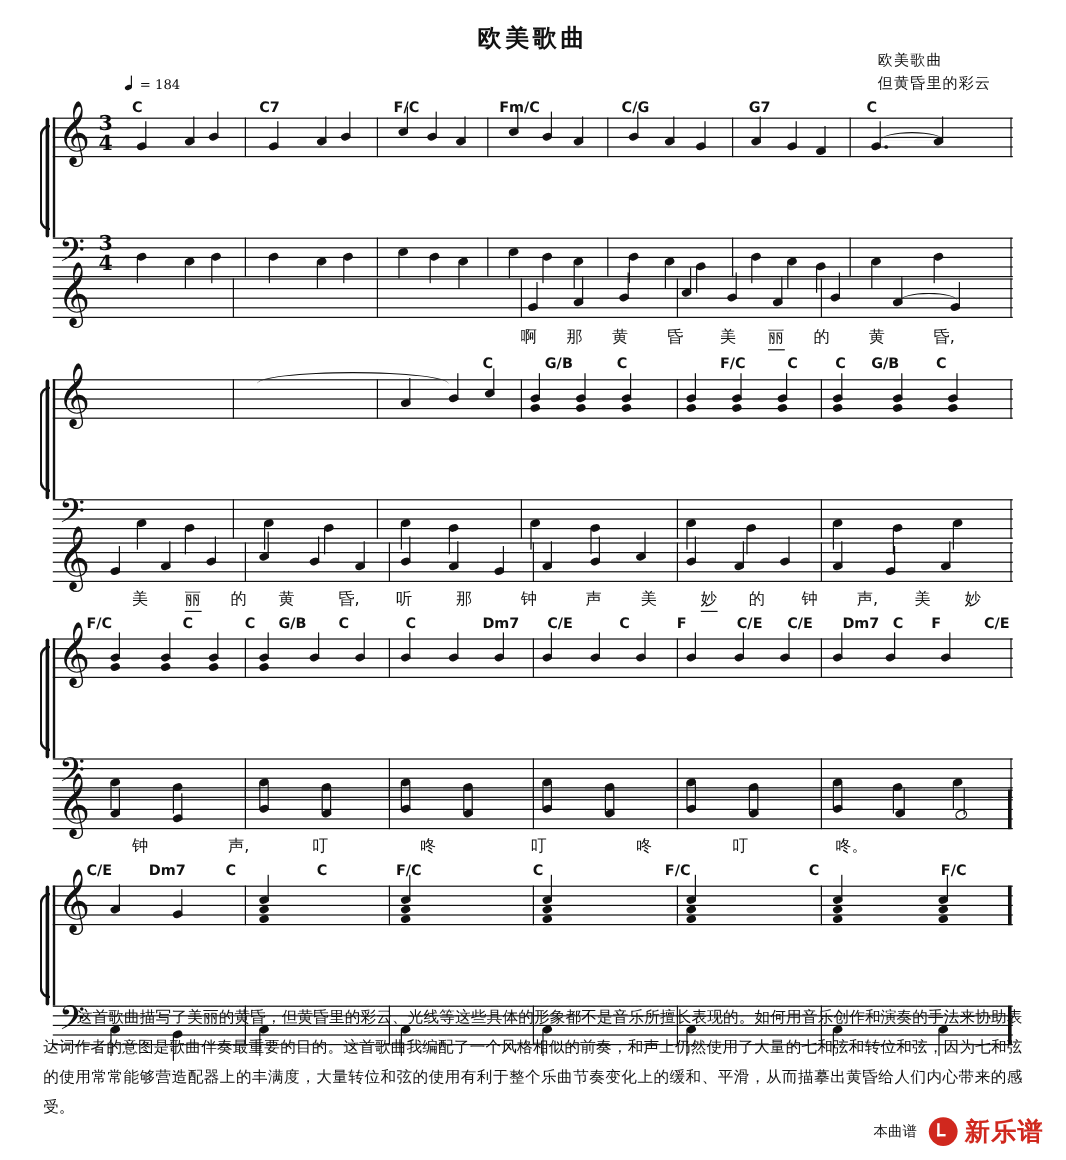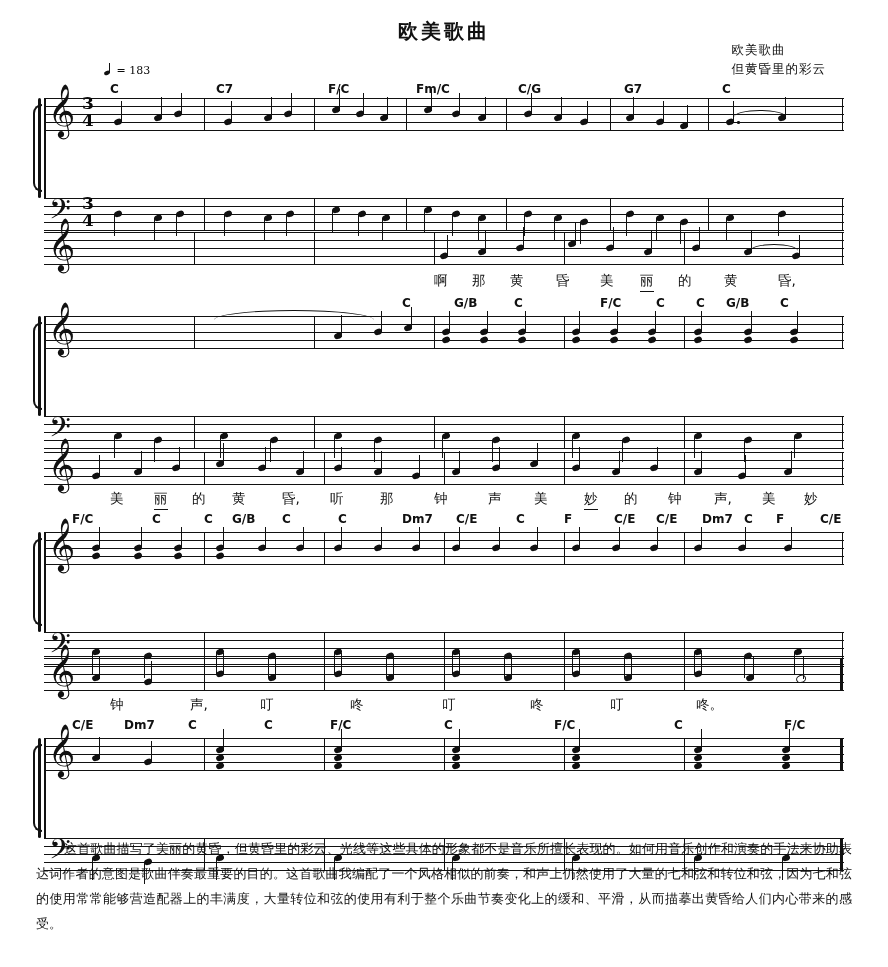--- a/index.html
+++ b/index.html
@@ -335,21 +335,21 @@
 
   <div class="title">欧美歌曲</div>
 
   <div class="credits">
     <div>欧美歌曲</div>
     <div>但黄昏里的彩云</div>
   </div>
 
   <div class="tempo">
     <span class="notehead"></span>
-    <span>= 183</span>
+    <span>= 184</span>
   </div>
 
   <div class="chordrow" style="top:82px;">
     <span class="ch" style="left:66px;">C</span>
     <span class="ch" style="left:172px;">C7</span>
     <span class="ch" style="left:284px;">F/C</span>
     <span class="ch" style="left:372px;">Fm/C</span>
     <span class="ch" style="left:474px;">C/G</span>
     <span class="ch" style="left:580px;">G7</span>
     <span class="ch" style="left:678px;">C</span>
@@ -1325,14 +1325,19 @@
         </div>
       <div class="note down" style="left:738px; top:17px;">
           <div class="head"></div>
           <div class="stem"></div>
         </div>
     </div>
   </div>
 
   <div class="commentary">这首歌曲描写了美丽的黄昏，但黄昏里的彩云、光线等这些具体的形象都不是音乐所擅长表现的。如何用音乐创作和演奏的手法来协助表达词作者的意图是歌曲伴奏最重要的目的。这首歌曲我编配了一个风格相似的前奏，和声上仍然使用了大量的七和弦和转位和弦，因为七和弦的使用常常能够营造配器上的丰满度，大量转位和弦的使用有利于整个乐曲节奏变化上的缓和、平滑，从而描摹出黄昏给人们内心带来的感受。</div>
 
+  <div class="footer">
+    <span class="fnote">本曲谱</span>
+    <span class="logo-mark"></span>
+    <span class="logo-text">新乐谱</span>
+  </div>
 
 </div>
 
 </body></html>

